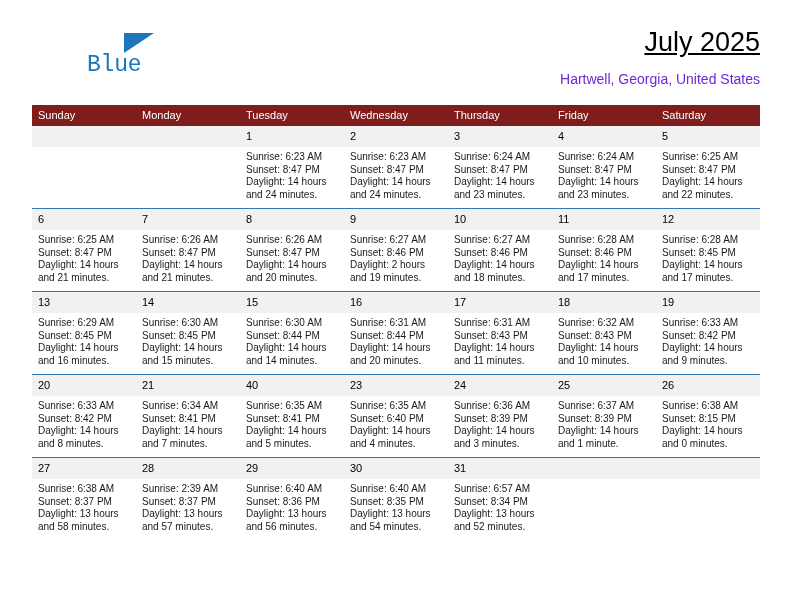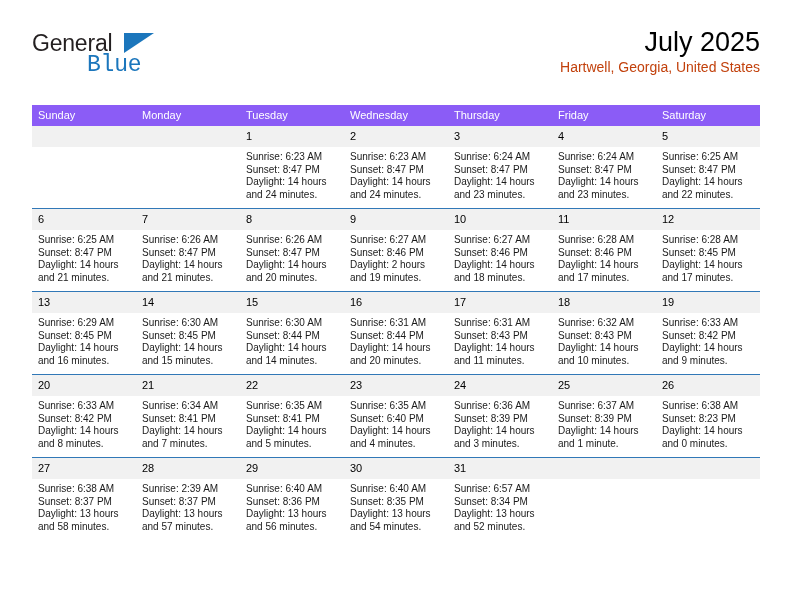--- a/index.html
+++ b/index.html
@@ -71,39 +71,41 @@
     top: 0;
     text-align: right;
   }
   .cal-title {
     font-size: 27px;
     line-height: 32px;
     color: #000000;
     font-weight: normal;
     margin: 0;
     white-space: nowrap;
+    text-decoration: underline;
   }
   .cal-location {
     font-size: 14px;
     line-height: 18px;
-    color: #c2410c;
+    margin-top: 12px;
+    color: #6d28d9;
     white-space: nowrap;
   }
 
   
   .calendar {
     position: absolute;
     left: 32px;
     top: 105px;
     width: 728px;
     border-collapse: collapse;
     table-layout: fixed;
   }
   .calendar th {
-    background: #8b5cf6;
+    background: #7f1d1d;
     color: #ffffff;
     font-size: 11px;
     font-weight: normal;
     text-align: left;
     padding: 4px 0 5px 6px;
     height: 11px;
     line-height: 12px;
     border: none;
   }
   .calendar td {
@@ -144,21 +146,20 @@
   td.blank .cell-body { visibility: hidden; }
 </style>
 </head>
 <body>
 
 <div class="page">
 
   <div class="header">
 
     <div class="brand">
-      <span class="brand-general">General</span>
       <span class="brand-tri"></span>
       <span class="brand-blue">Blue</span>
     </div>
 
     <div class="title-block">
       <h1 class="cal-title">July 2025</h1>
       <div class="cal-location">Hartwell, Georgia, United States</div>
     </div>
 
   </div>
@@ -361,21 +362,21 @@
           </td>
           <td>
             <div class="daynum">21</div>
             <div class="cell-body">
               <div>Sunrise: 6:34 AM</div>
               <div>Sunset: 8:41 PM</div>
               <div class="daylight">Daylight: 14 hours and 7 minutes.</div>
             </div>
           </td>
           <td>
-            <div class="daynum">22</div>
+            <div class="daynum">40</div>
             <div class="cell-body">
               <div>Sunrise: 6:35 AM</div>
               <div>Sunset: 8:41 PM</div>
               <div class="daylight">Daylight: 14 hours and 5 minutes.</div>
             </div>
           </td>
           <td>
             <div class="daynum">23</div>
             <div class="cell-body">
               <div>Sunrise: 6:35 AM</div>
@@ -396,21 +397,21 @@
             <div class="cell-body">
               <div>Sunrise: 6:37 AM</div>
               <div>Sunset: 8:39 PM</div>
               <div class="daylight">Daylight: 14 hours and 1 minute.</div>
             </div>
           </td>
           <td>
             <div class="daynum">26</div>
             <div class="cell-body">
               <div>Sunrise: 6:38 AM</div>
-              <div>Sunset: 8:23 PM</div>
+              <div>Sunset: 8:15 PM</div>
               <div class="daylight">Daylight: 14 hours and 0 minutes.</div>
             </div>
           </td>
         </tr>
         <tr class="week">
           <td>
             <div class="daynum">27</div>
             <div class="cell-body">
               <div>Sunrise: 6:38 AM</div>
               <div>Sunset: 8:37 PM</div>

